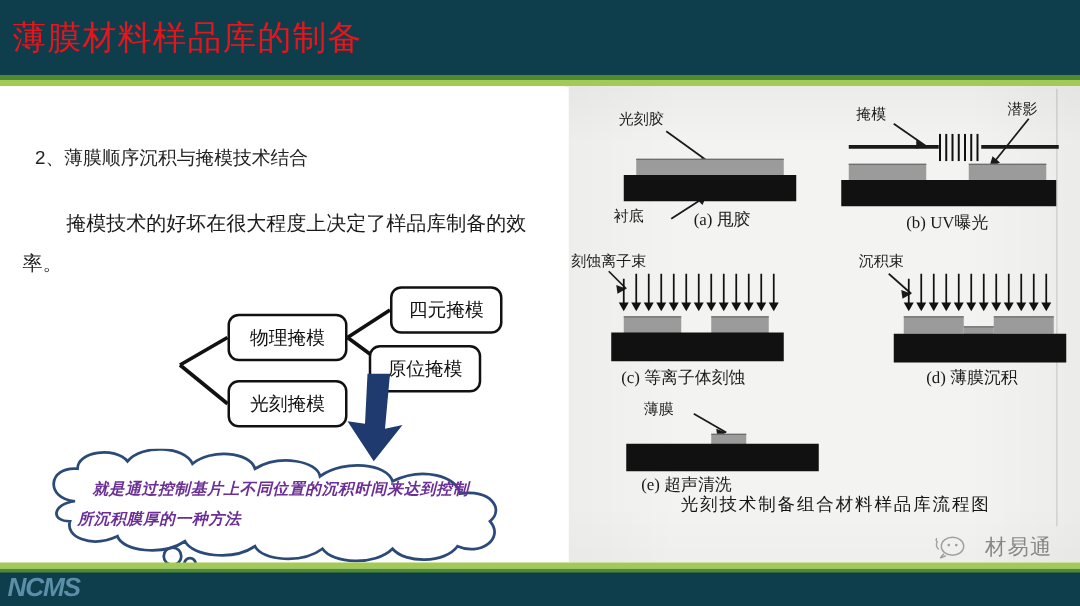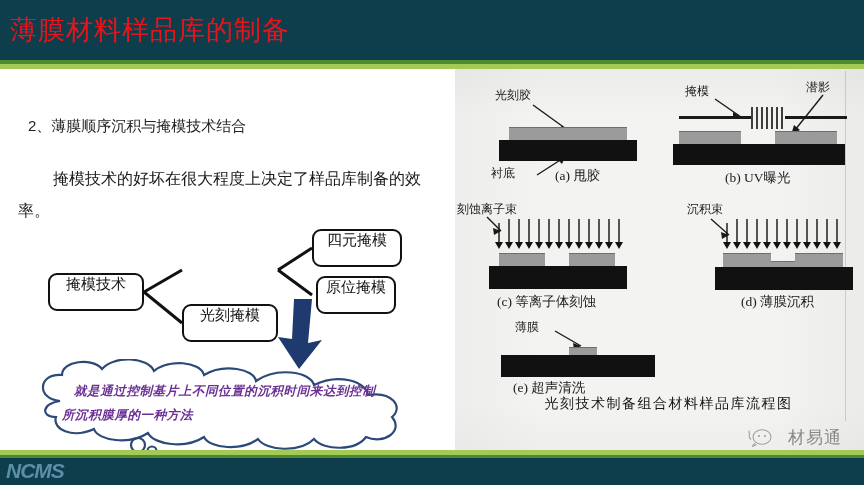--- a/index.html
+++ b/index.html
@@ -130,30 +130,31 @@
     height: 125px;
   }
   .flow svg { position:absolute; left:0; top:0; }
   .node {
     position: absolute;
     box-sizing: border-box;
     border: 2.5px solid #111111;
     border-radius: 9px;
     background: #ffffff;
     display: flex;
+    align-items: center;
     justify-content: center;
     font-size: 15px;
     color: #111111;
     white-space: nowrap;
   }
   .node-root   { left: 18px;  top: 44px;  width: 96px;  height: 38px; }
   .node-phys   { left: 152px; top: 22px;  width: 96px;  height: 38px; }
   .node-litho  { left: 152px; top: 75px;  width: 96px;  height: 38px; }
   .node-quat   { left: 282px; top: 0px;   width: 90px;  height: 38px; }
-  .node-insitu { left: 286px; top: 47px;  width: 80px;  height: 38px; }
+  .node-insitu { left: 265px; top: 47px;  width: 90px;  height: 38px; }
 
   
   .cloud-wrap {
     position: absolute;
     left: 18px;
     top: 290px;
     width: 420px;
     height: 95px;
   }
   .cloud-wrap svg { position: absolute; left:0; top:0; }
@@ -271,22 +272,22 @@
 
         <line x1="114" y1="63" x2="152" y2="41" stroke="#111111" stroke-width="3"></line>
 
         <line x1="114" y1="63" x2="152" y2="94" stroke="#111111" stroke-width="3"></line>
 
         <line x1="248" y1="41" x2="282" y2="19" stroke="#111111" stroke-width="3"></line>
 
         <line x1="248" y1="41" x2="282" y2="66" stroke="#111111" stroke-width="3"></line>
       </svg>
 
-      <div class="node node-root">
-        <span>掩模技术</span>
+      <div class="node node-phys">
+        <span>物理掩模</span>
       </div>
       <div class="node node-litho">
         <span>光刻掩模</span>
       </div>
       <div class="node node-quat">
         <span>四元掩模</span>
       </div>
       <div class="node node-insitu">
         <span>原位掩模</span>
       </div>

